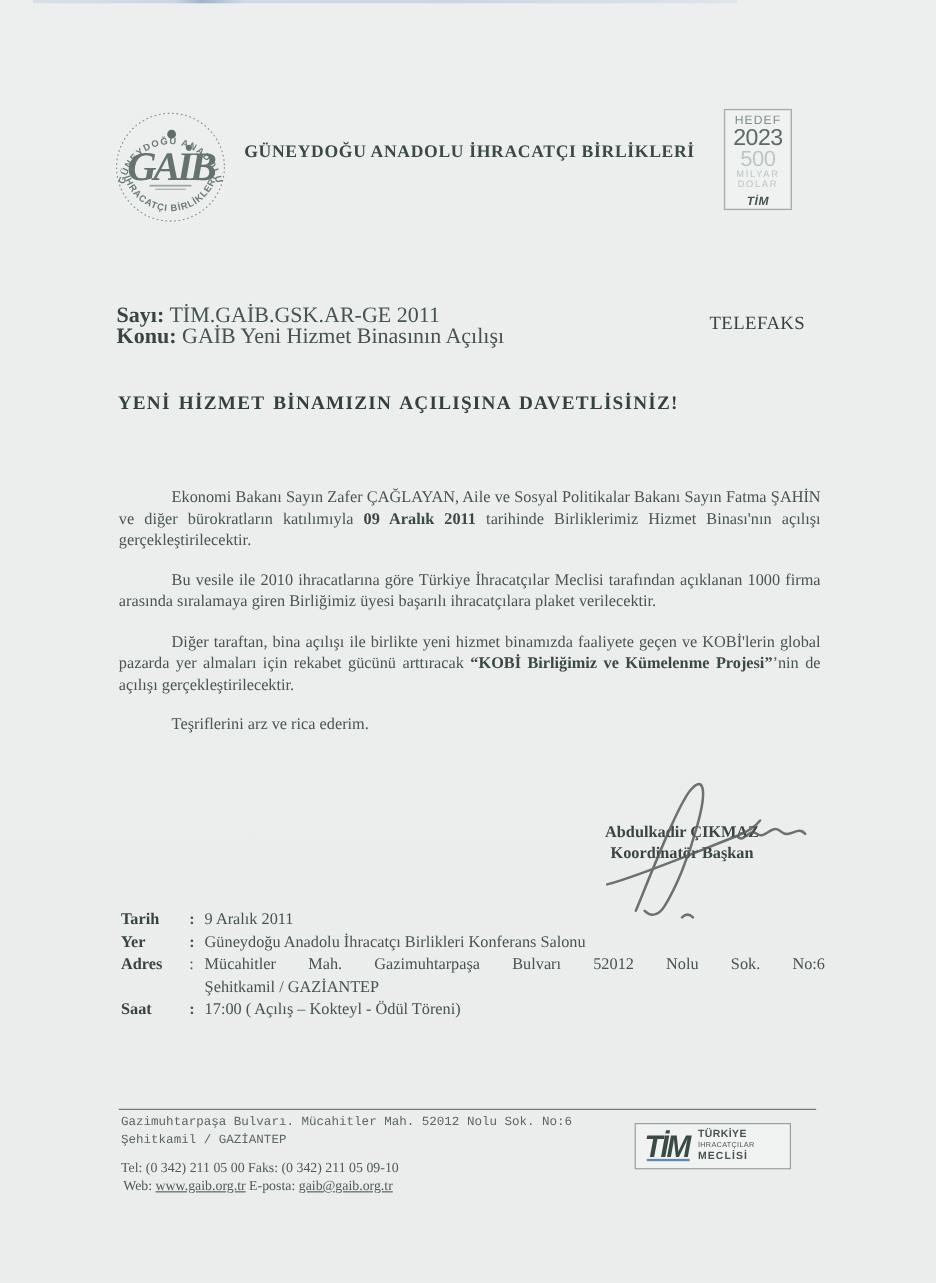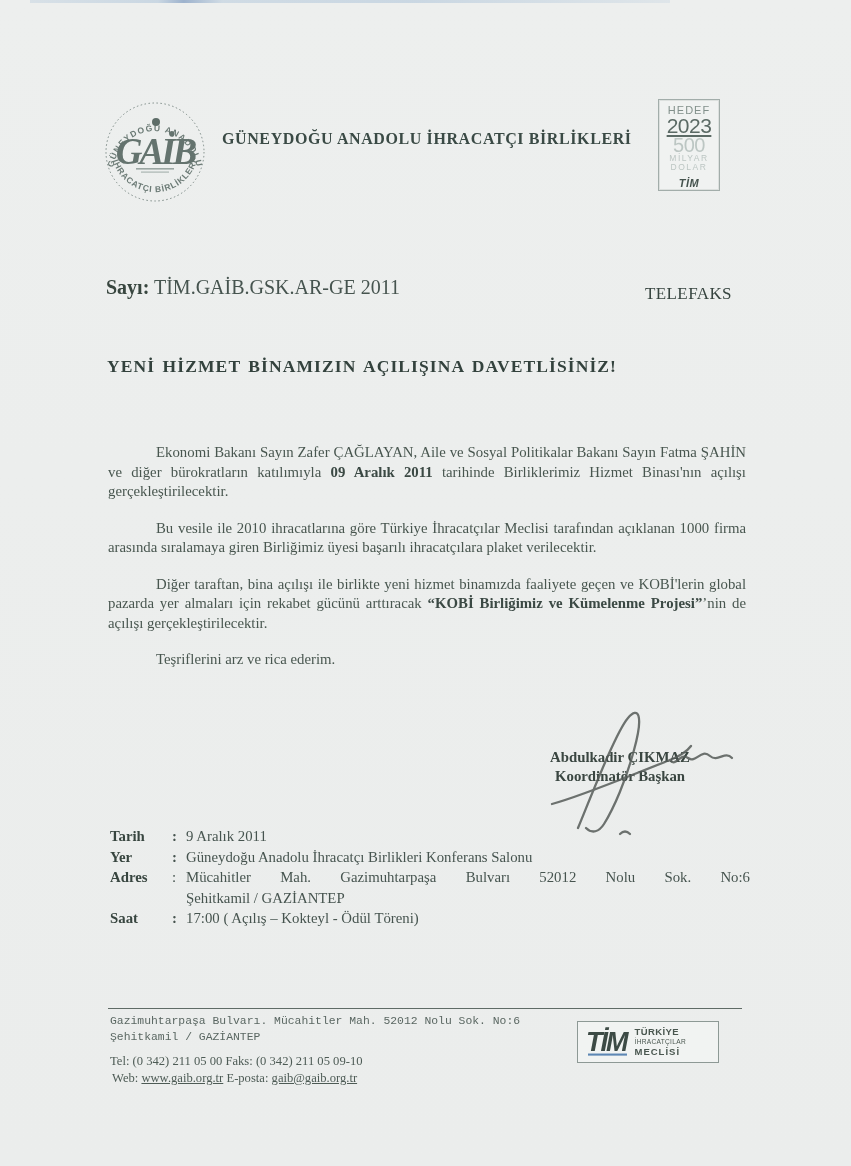--- a/index.html
+++ b/index.html
@@ -16,21 +16,21 @@
   .scan-artifact{position:absolute;top:0;left:30px;width:640px;height:3px;
     background:linear-gradient(90deg,rgba(120,160,200,.18) 0%,rgba(120,160,200,.30) 20%,rgba(60,105,165,.45) 24%,rgba(120,160,200,.25) 30%,rgba(120,160,200,.30) 60%,rgba(120,160,200,.12) 100%);}
   
   .logo-wrap{position:absolute;left:98px;top:100px;width:114px;height:104px;}
   .org-name{position:absolute;left:222px;top:130px;width:440px;
     font-size:16px;font-weight:bold;letter-spacing:.6px;color:#3a4a45;}
   .hedef-badge{position:absolute;left:658px;top:99px;width:60px;height:90px;
     border:1px solid #a2adaa;background:#f0f2f1;text-align:center;
     font-family:"Liberation Sans", sans-serif;box-shadow:inset 0 0 0 1px rgba(160,172,168,.25);}
   .hedef-l1{font-size:11px;color:#82908b;letter-spacing:1px;margin-top:4px;}
-  .hedef-l2{font-size:21px;color:#5b6a65;line-height:20px;letter-spacing:-.5px;text-decoration:underline;}
+  .hedef-l2{font-size:21px;color:#5b6a65;line-height:20px;letter-spacing:-.5px;}
   .hedef-l3{font-size:20px;color:#bcc6c3;line-height:18px;letter-spacing:-.5px;}
   .hedef-l4,.hedef-l5{font-size:8.5px;color:#bcc6c3;letter-spacing:1.5px;line-height:9px;}
   .hedef-l6{font-size:11px;font-weight:bold;font-style:italic;color:#45534e;margin-top:5px;letter-spacing:.5px;}
   
   .ref-block{position:absolute;left:106px;top:230px;font-size:20px;line-height:19px;color:#46544f;margin-top:48px;}
   .ref-label{font-weight:bold;color:#38463f;}
   .telefaks{position:absolute;left:645px;top:284px;font-size:17px;font-weight:normal;color:#36443f;letter-spacing:.4px;}
   
   .main-title{position:absolute;left:0;top:356px;width:724px;text-align:center;
     font-size:17.5px;font-weight:bold;letter-spacing:1.1px;word-spacing:2px;color:#33423d;}
@@ -105,20 +105,24 @@
     <div class="hedef-l4">MİLYAR</div>
     <div class="hedef-l5">DOLAR</div>
     <div class="hedef-l6">TİM</div>
   </div>
 
   <div class="ref-block">
     <div>
       <span class="ref-label">Sayı:</span>
       <span>TİM.GAİB.GSK.AR-GE 2011</span>
     </div>
+    <div>
+      <span class="ref-label">Konu:</span>
+      <span>GAİB Yeni Hizmet Binasının Açılışı</span>
+    </div>
   </div>
 
   <div class="telefaks">TELEFAKS</div>
 
   <div class="main-title">YENİ HİZMET BİNAMIZIN AÇILIŞINA DAVETLİSİNİZ!</div>
 
   <div class="body-block">
     <p><span>Ekonomi Bakanı Sayın Zafer ÇAĞLAYAN, Aile ve Sosyal Politikalar Bakanı Sayın Fatma ŞAHİN ve diğer bürokratların katılımıyla </span><span class="b">09 Aralık 2011</span><span> tarihinde Birliklerimiz Hizmet Binası'nın açılışı gerçekleştirilecektir.</span></p>
     <p>Bu vesile ile 2010 ihracatlarına göre Türkiye İhracatçılar Meclisi tarafından açıklanan 1000 firma arasında sıralamaya giren Birliğimiz üyesi başarılı ihracatçılara plaket verilecektir.</p>
     <p><span>Diğer taraftan, bina açılışı ile birlikte yeni hizmet binamızda faaliyete geçen ve KOBİ'lerin global pazarda yer almaları için rekabet gücünü arttıracak </span><span class="b">“KOBİ Birliğimiz ve Kümelenme Projesi”</span><span>’nin de açılışı gerçekleştirilecektir.</span></p>

